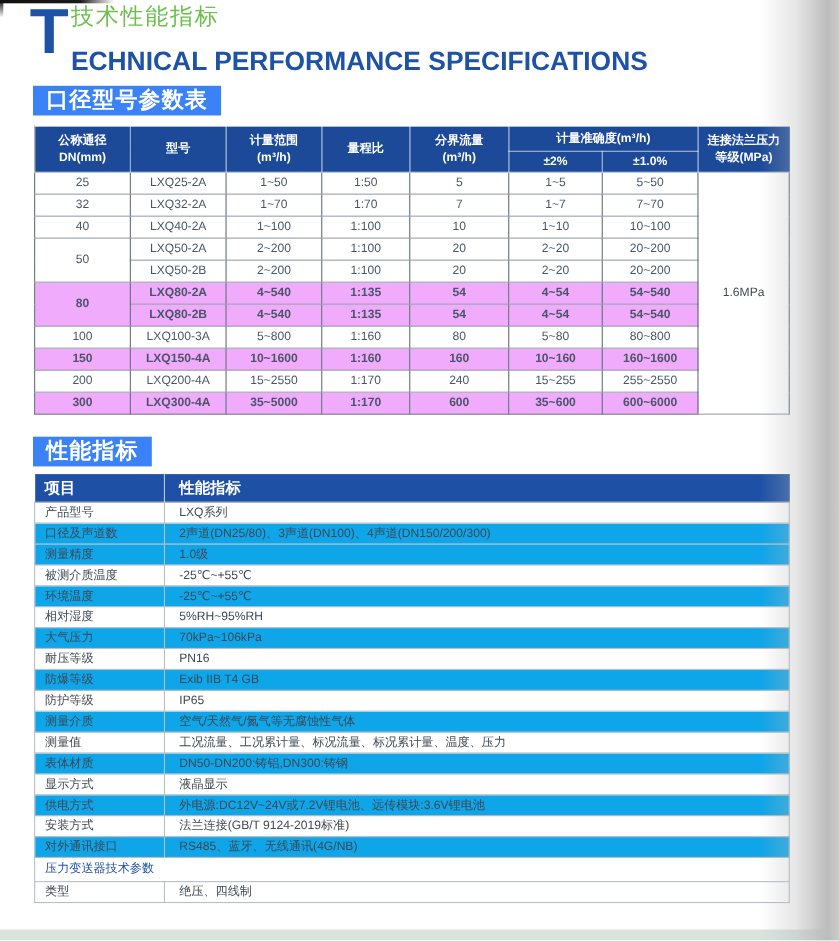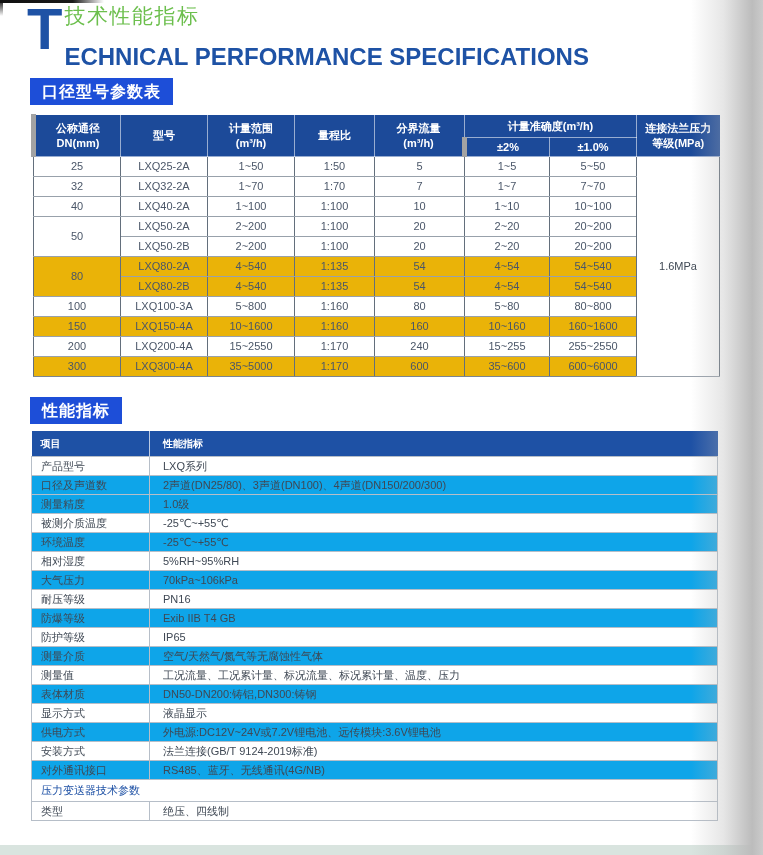--- a/index.html
+++ b/index.html
@@ -19,44 +19,44 @@
     background:linear-gradient(90deg,rgba(187,187,187,0) 0%,rgba(184,184,184,0.35) 45%,#bcbcbc 85%,#cbcbcb 100%);}
   .bottom-band{position:absolute;left:0;bottom:0;width:763px;height:10px;background:#d9e4df;z-index:10;}
 
   
   .title-wrap{position:absolute;left:27px;top:4px;display:flex;align-items:flex-start;}
   .title-t{font-size:58px;font-weight:800;color:#1e52a5;line-height:49px;margin-right:4px;letter-spacing:-2px;}
   .title-cn{color:#6cbf4d;font-size:21px;font-weight:normal;letter-spacing:1.5px;line-height:24px;}
   .title-en{color:#1e52a5;font-size:24px;font-weight:800;letter-spacing:0px;line-height:25px;margin-top:16px;white-space:nowrap;}
 
   
-  .badge{position:absolute;left:30px;display:inline-block;background:#1d4ed8;color:#ffffff;
-    font-weight:bold;font-size:16px;line-height:27px;height:27px;padding:0 12px;letter-spacing:1px;}
+  .badge{position:absolute;left:30px;display:inline-block;background:#3b82f6;color:#ffffff;
+    font-weight:bold;font-size:20px;line-height:27px;height:27px;padding:0 12px;letter-spacing:1px;}
   .badge1{top:78px;}
   .badge2{top:397px;}
 
   
   .t1{position:absolute;left:31px;top:114px;width:686px;border-collapse:collapse;table-layout:fixed;}
   .t1 th{background:#1c4a99;color:#ffffff;font-weight:bold;font-size:11px;
     border:1px solid rgba(255,255,255,0.55);white-space:pre-line;line-height:1.3;
     text-align:center;vertical-align:middle;padding:1px 0;}
   .t1 thead tr.main-row th{height:20px;}
   .t1 thead tr.sub-row th{height:16px;}
-  .t1 th:first-child{border-left:5px solid #a3a3a3;margin-top:40px;}
+  .t1 th:first-child{border-left:1px solid #a3a3a3;margin-top:40px;}
   .t1 thead tr.main-row th:last-child{border-right:none;}
   .t1 tbody td{font-size:11px;color:#4a5668;text-align:center;vertical-align:middle;
     height:19px;line-height:19px;padding:0;background:#ffffff;
     border-left:1px solid #636f7c;border-right:1px solid #636f7c;border-bottom:1px solid #98a1ab;}
   .t1 tbody tr:last-child td{border-bottom:1px solid #7b8590;margin-left:16px;}
-  .t1 tbody tr.shaded td{background:#eab308;}
+  .t1 tbody tr.shaded td{background:#f0abfc;font-weight:bold;}
   .t1 tbody td.flange-cell{background:#ffffff;color:#3f4854;}
 
   
   .t2{position:absolute;left:31px;top:431px;width:686px;border-collapse:collapse;table-layout:fixed;}
-  .t2 thead th{background:#1e51a5;color:#ffffff;font-size:10px;font-weight:bold;text-align:left;
+  .t2 thead th{background:#1e51a5;color:#ffffff;font-size:14px;font-weight:bold;text-align:left;
     height:25px;vertical-align:middle;padding:0 0 0 9px;border:none;}
   .t2 thead th.value-h{border-left:1px solid rgba(255,255,255,0.7);padding-left:13px;}
   .t2 tbody td{font-size:11px;color:#3f4854;height:18px;line-height:18px;vertical-align:middle;
     text-align:left;padding:0 0 0 9px;background:#ffffff;
     border:1px solid #b6bec8;}
   .t2 tbody td.value-col{padding-left:13px;}
   .t2 tbody tr.shaded td{background:#0ea5e9;}
   .t2 tbody tr.subsec td{color:#1e51a5;font-weight:normal;height:21px;line-height:21px;background:#ffffff;}
 </style>
 </head>

